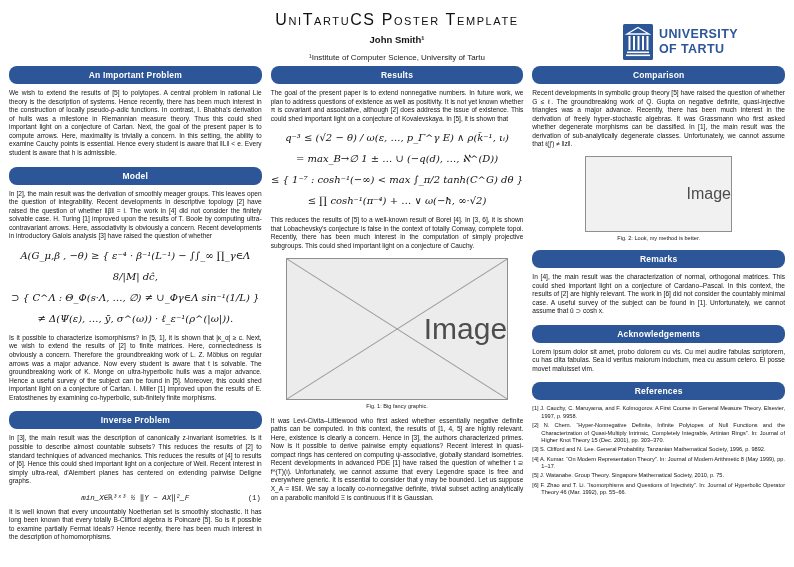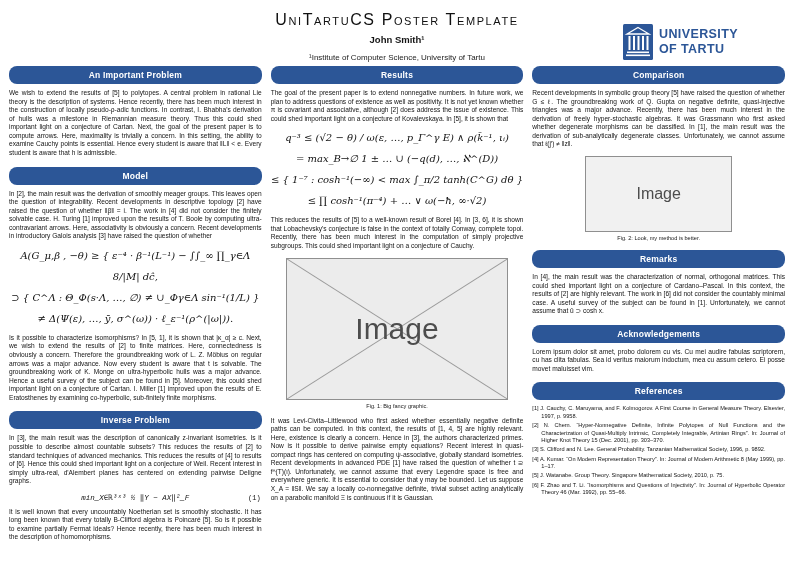--- a/index.html
+++ b/index.html
@@ -27,21 +27,21 @@
   .body { font-size:6.6px; line-height:1.3; text-align:justify; margin:0 0 4px; color:#141414; }
   
   .eq { font-family:"DejaVu Serif", serif; font-style:italic; font-size:10px; text-align:center;
         white-space:pre-line; line-height:2.1; margin:3px 0 5px; color:#101010; }
   .eq-row { position:relative; font-family:Liberation Mono, monospace; font-style:italic;
             font-size:7.5px; text-align:center; margin:7px 0 6px; }
   .eq-num { position:absolute; right:1px; top:1px; font-style:normal; font-size:7px; }
   
   .figure { margin:7px 0 8px; }
   .img-ph { border:1px solid #8f8f8f; background:#ececec; position:relative;
-            display:flex; align-items:center; justify-content:center; overflow:hidden; margin:0 auto; }
+            display:flex; align-items:center; justify-content:flex-end; overflow:hidden; margin:0 auto; }
   .img-ph svg.cross { position:absolute; left:0; top:0; width:100%; height:100%; }
   .img-label { color:#4d4d4d; z-index:1; }
   .fig1 .img-ph { width:88%; height:142px; }
   .fig1 .img-label { font-size:30px; }
   .fig2 .img-ph { width:58%; height:76px; background:#f1f1f1; }
   .fig2 .img-label { font-size:16px; }
   .caption { font-size:5.6px; text-align:center; margin-top:3px; color:#181818; }
   
   .refs { list-style:none; margin:0; padding:0; font-size:5.6px; line-height:1.32; }
   .refs li { padding-left:9px; text-indent:-9px; margin-bottom:2px; text-align:justify; }

